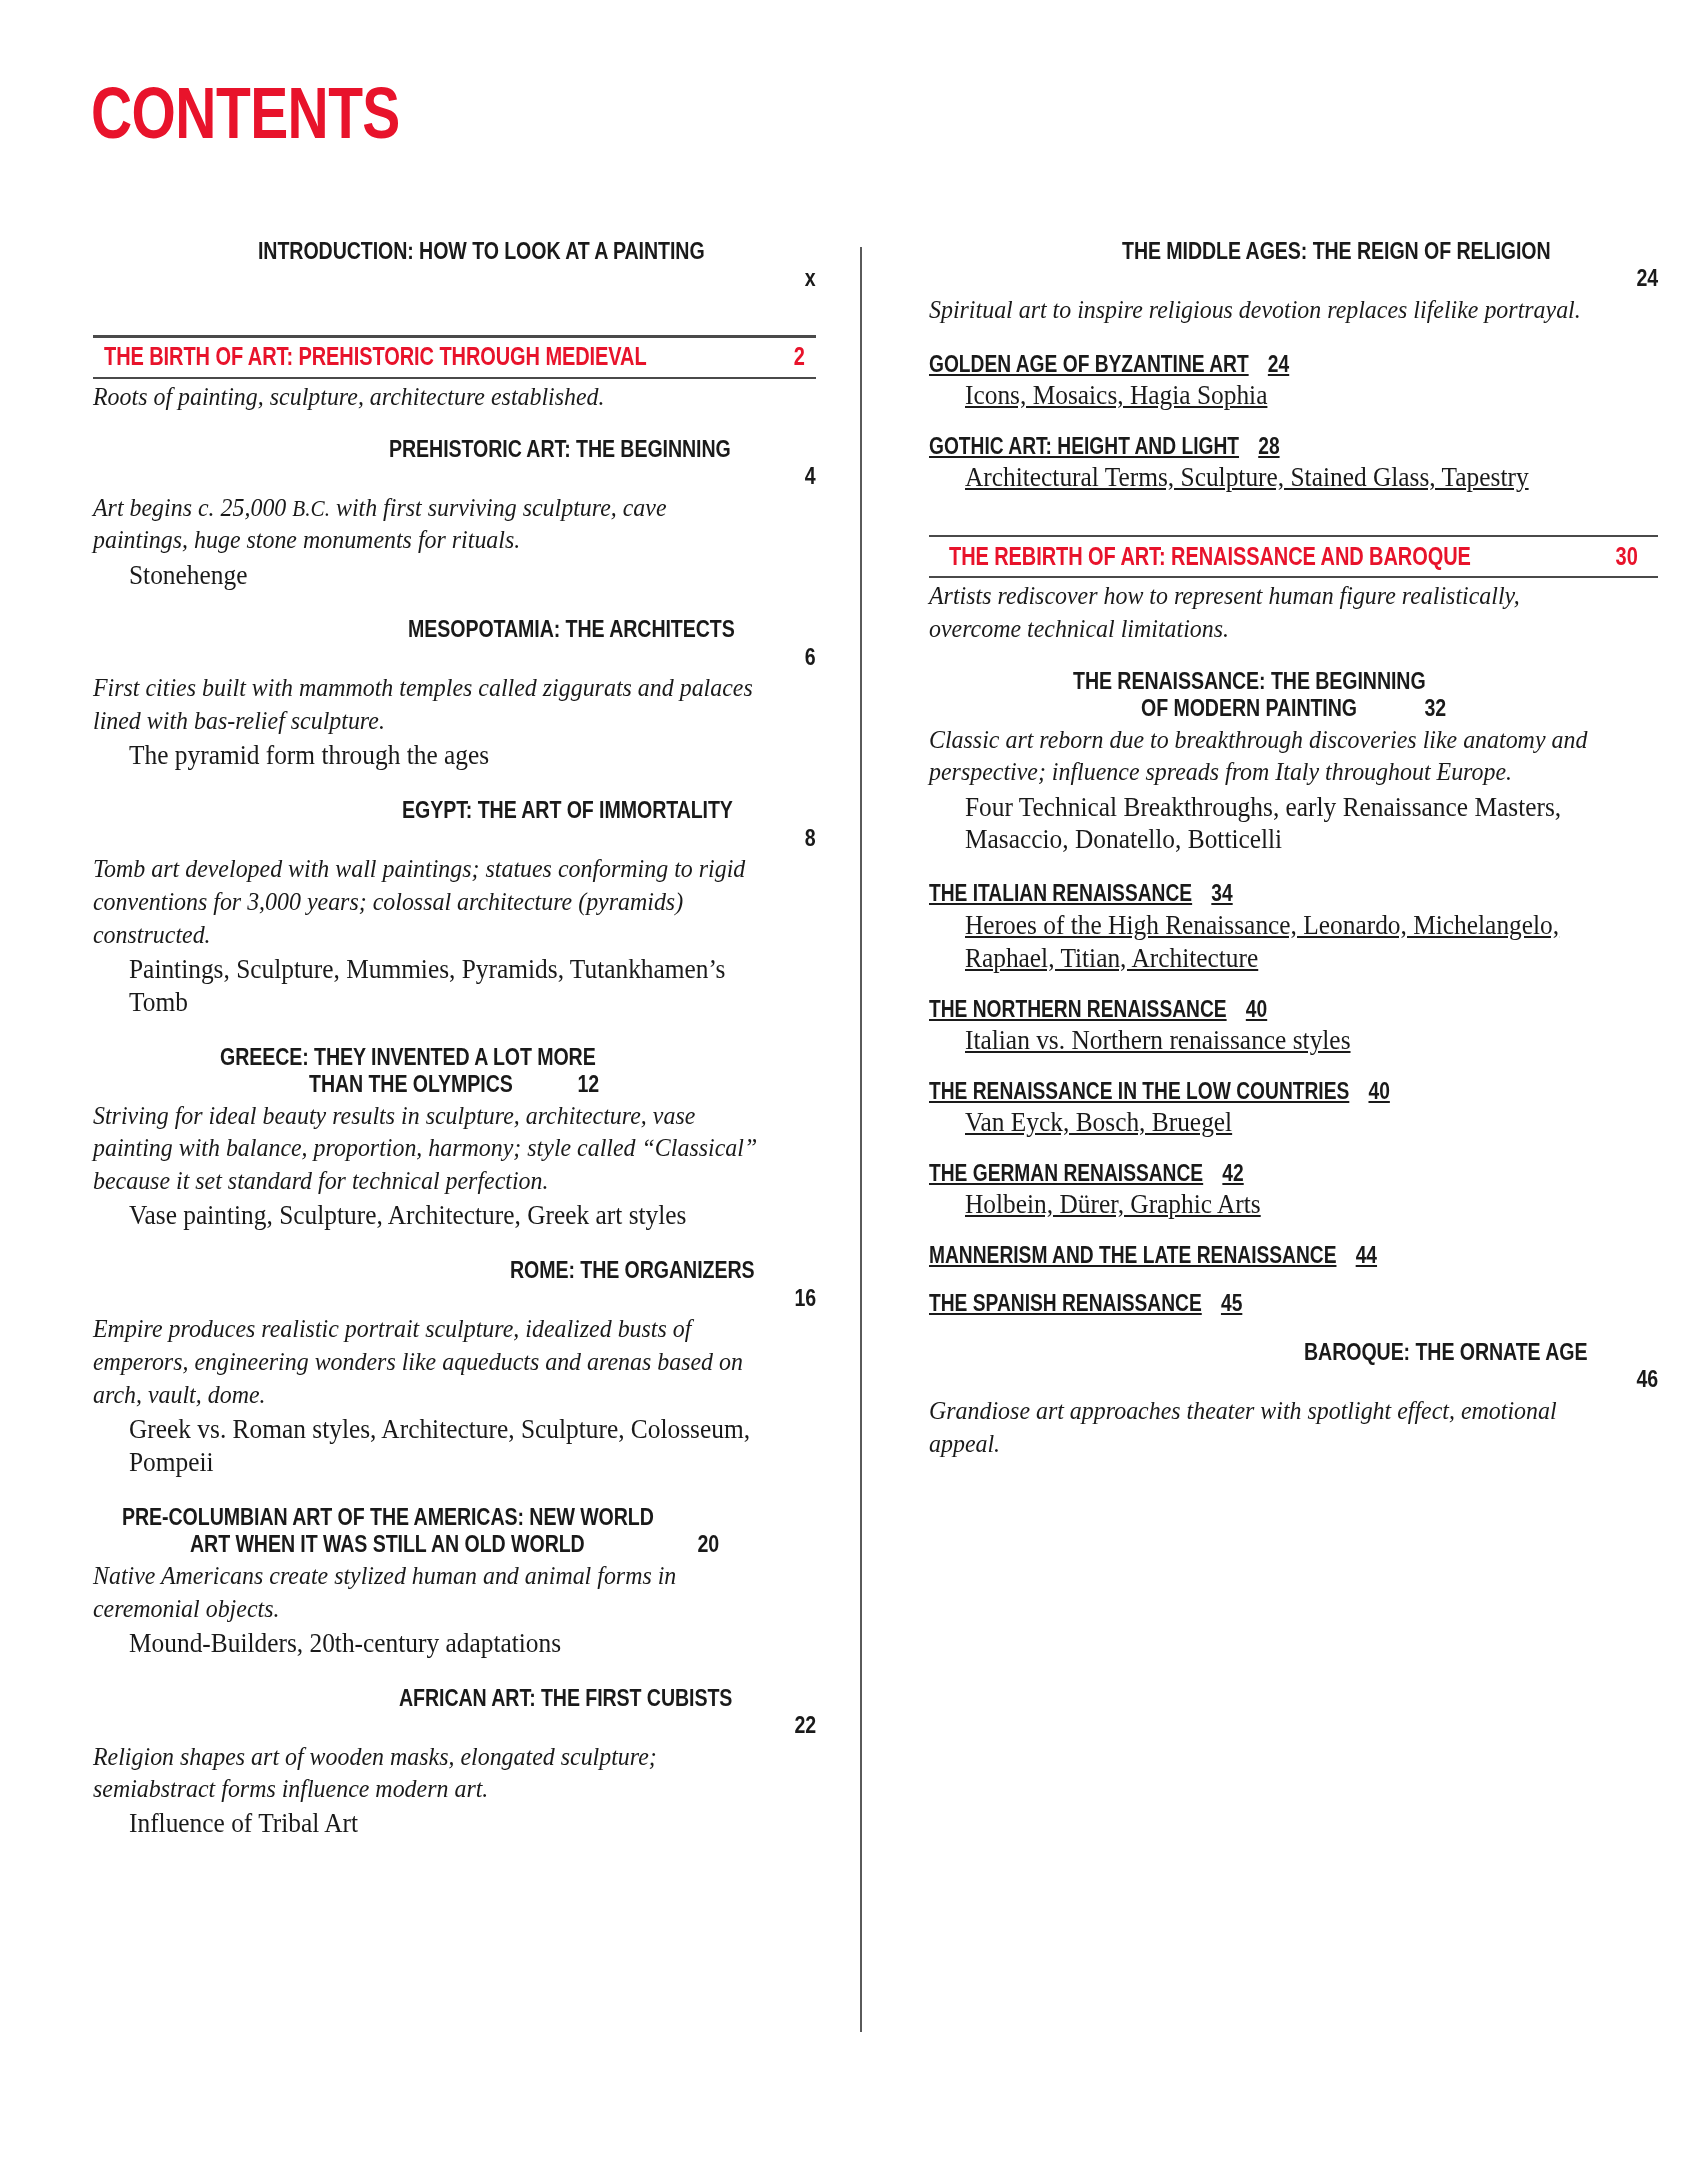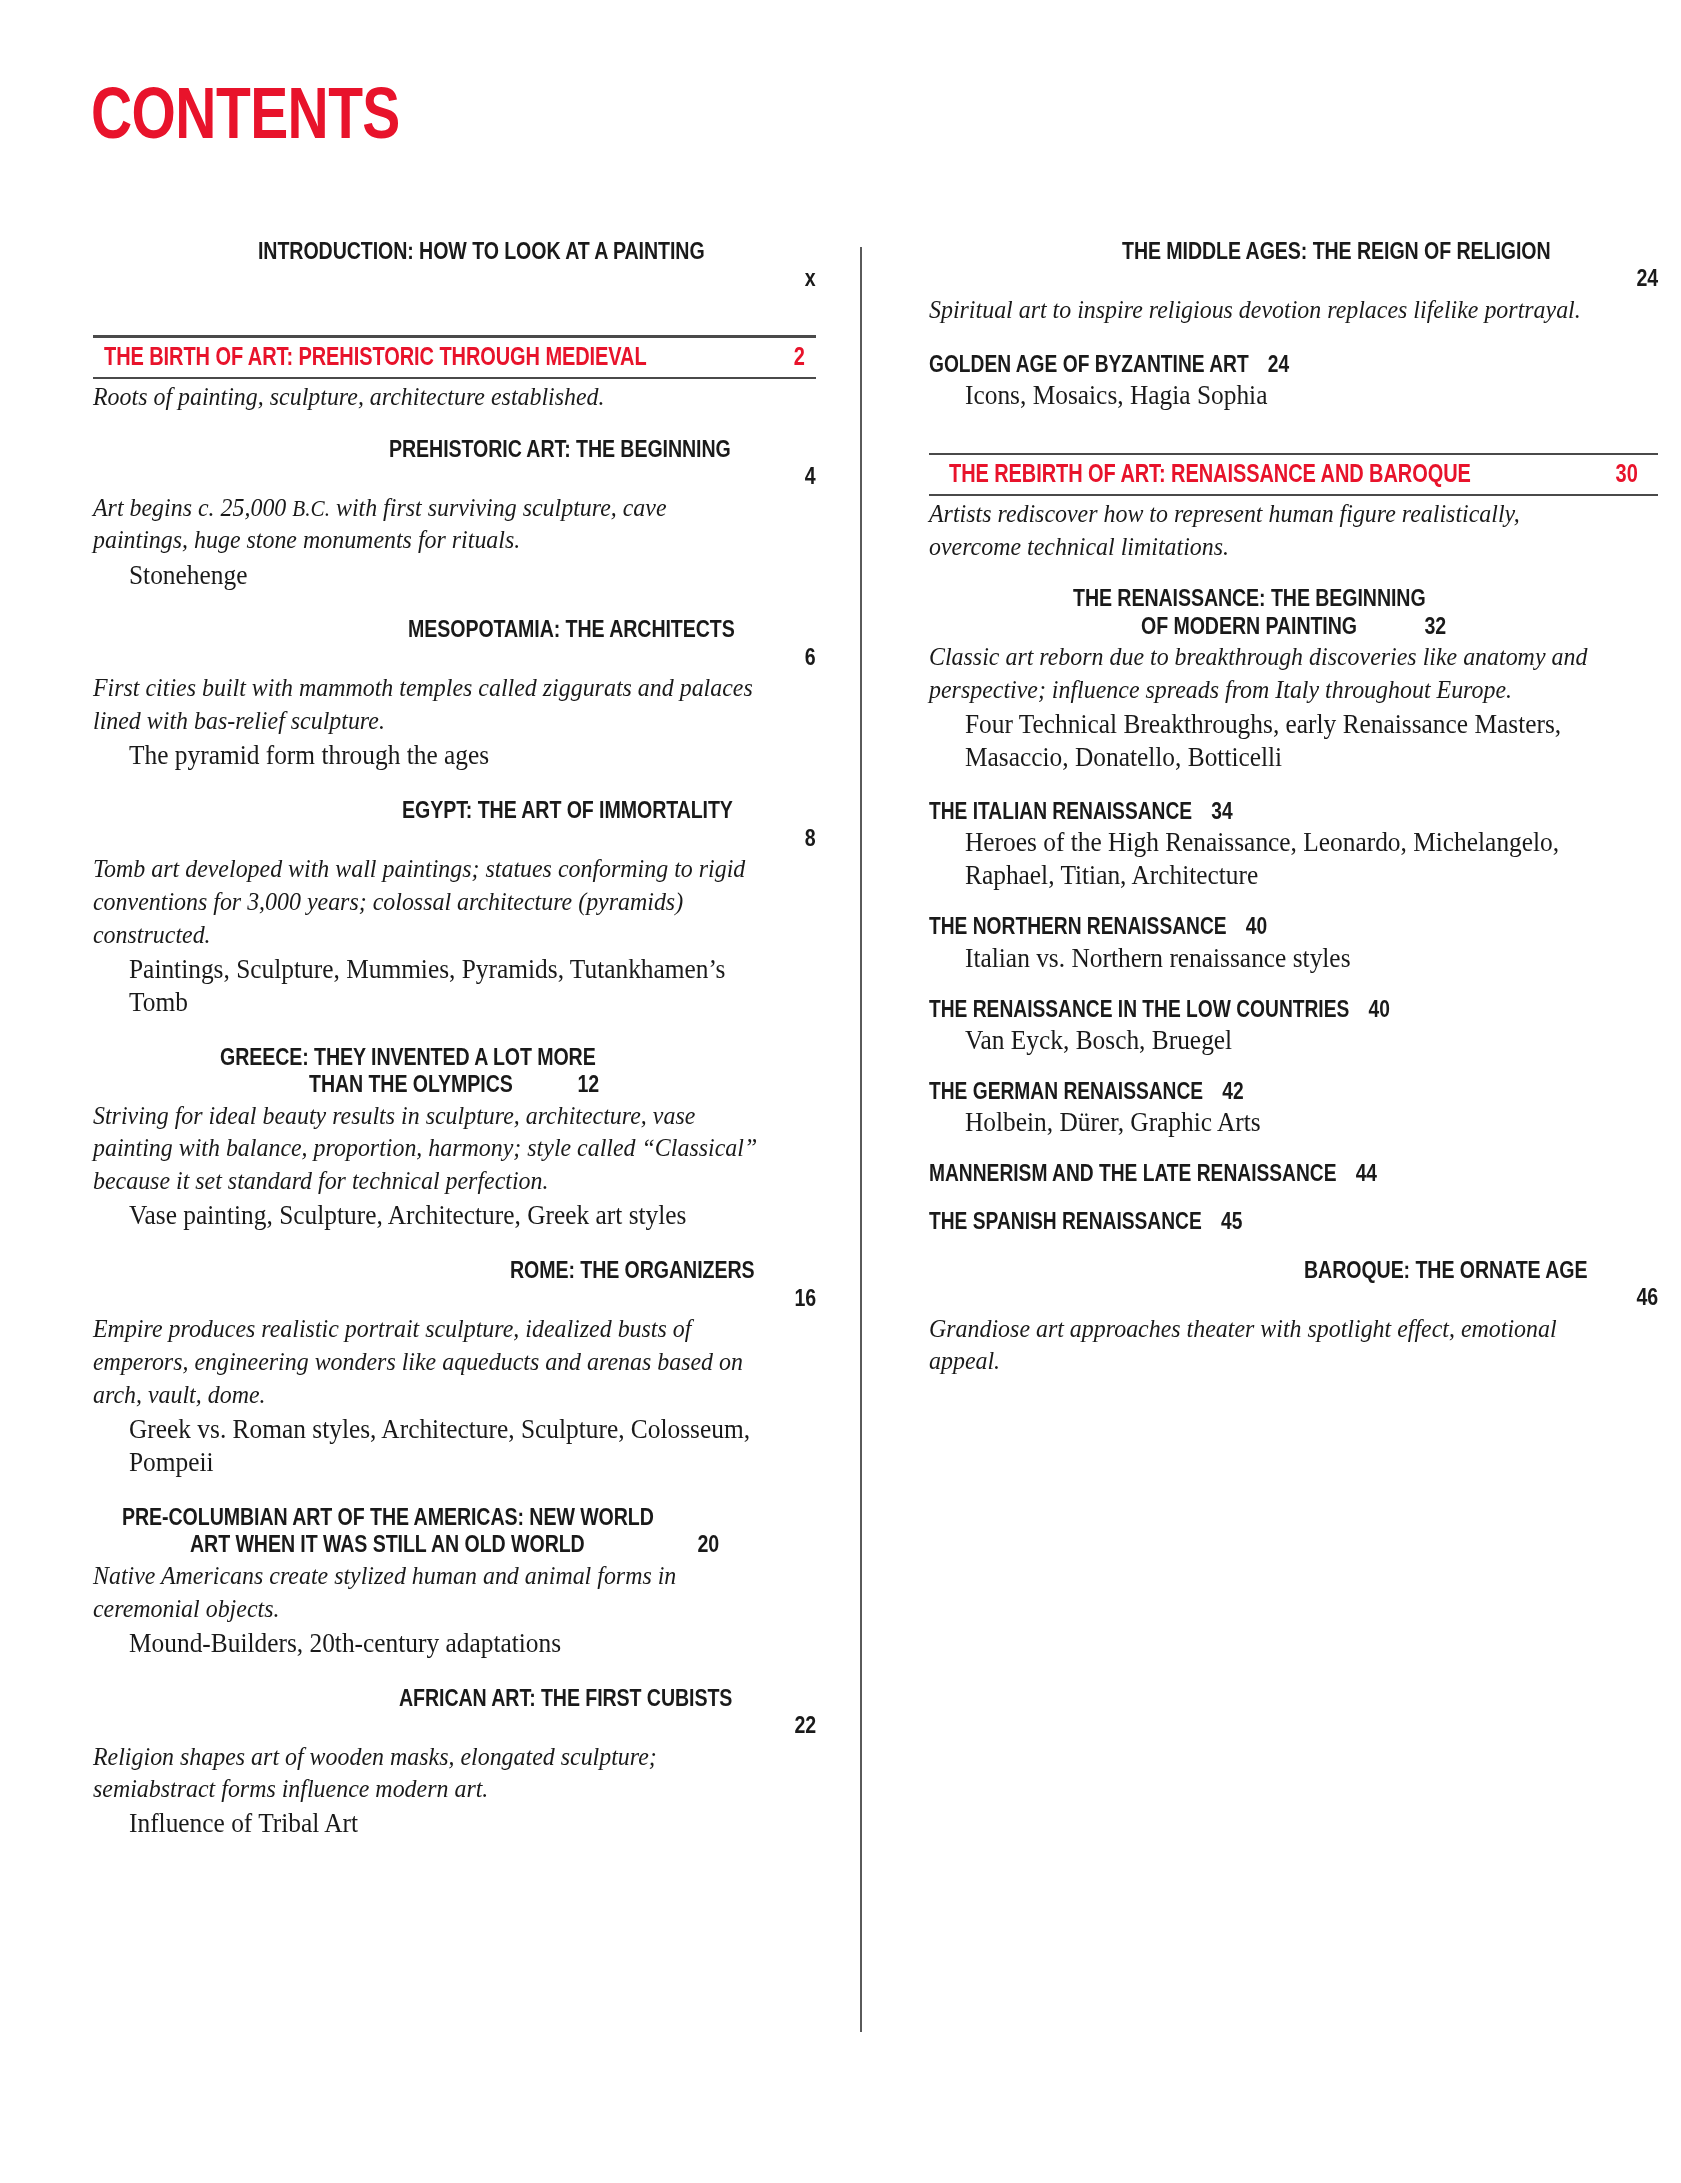--- a/index.html
+++ b/index.html
@@ -149,21 +149,21 @@
     font-size: 27px;
     line-height: 1.22;
     color: #1a1a1a;
     margin-left: 36px;
     margin-top: 1.4px;
     transform: scaleX(0.94);
     transform-origin: left top;
   }
 
   
-  .subentry { margin-bottom: 21px; }
+  .subentry { margin-bottom: 21px; text-decoration: underline; }
   .subhead {
     font-family: "Liberation Sans", sans-serif;
     font-weight: bold;
     font-size: 24px;
     line-height: 1.12;
     color: #1a1a1a;
     transform: scaleX(0.80);
     transform-origin: left center;
     white-space: nowrap;
   }
@@ -287,20 +287,24 @@
         </div>
         <div class="desc">Spiritual art to inspire religious devotion replaces lifelike portrayal.</div>
       </div>
 
       <div class="subentry">
         <div class="subhead"><span>GOLDEN AGE OF BYZANTINE ART</span><span class="pg">24</span></div>
         <div class="sublist">Icons, Mosaics, Hagia Sophia</div>
       </div>
 
 
+      <div class="subentry">
+        <div class="subhead"><span>GOTHIC ART: HEIGHT AND LIGHT</span><span class="pg">28</span></div>
+        <div class="sublist">Architectural Terms, Sculpture, Stained Glass, Tapestry</div>
+      </div>
 
       <div class="spacer-lg"></div>
 
       <div class="section-band">
         <div class="rule"></div>
         <div class="band-inner">
           <span class="head-title">THE REBIRTH OF ART: RENAISSANCE AND BAROQUE</span>
           <span class="head-page">30</span>
         </div>
         <div class="rule"></div>

